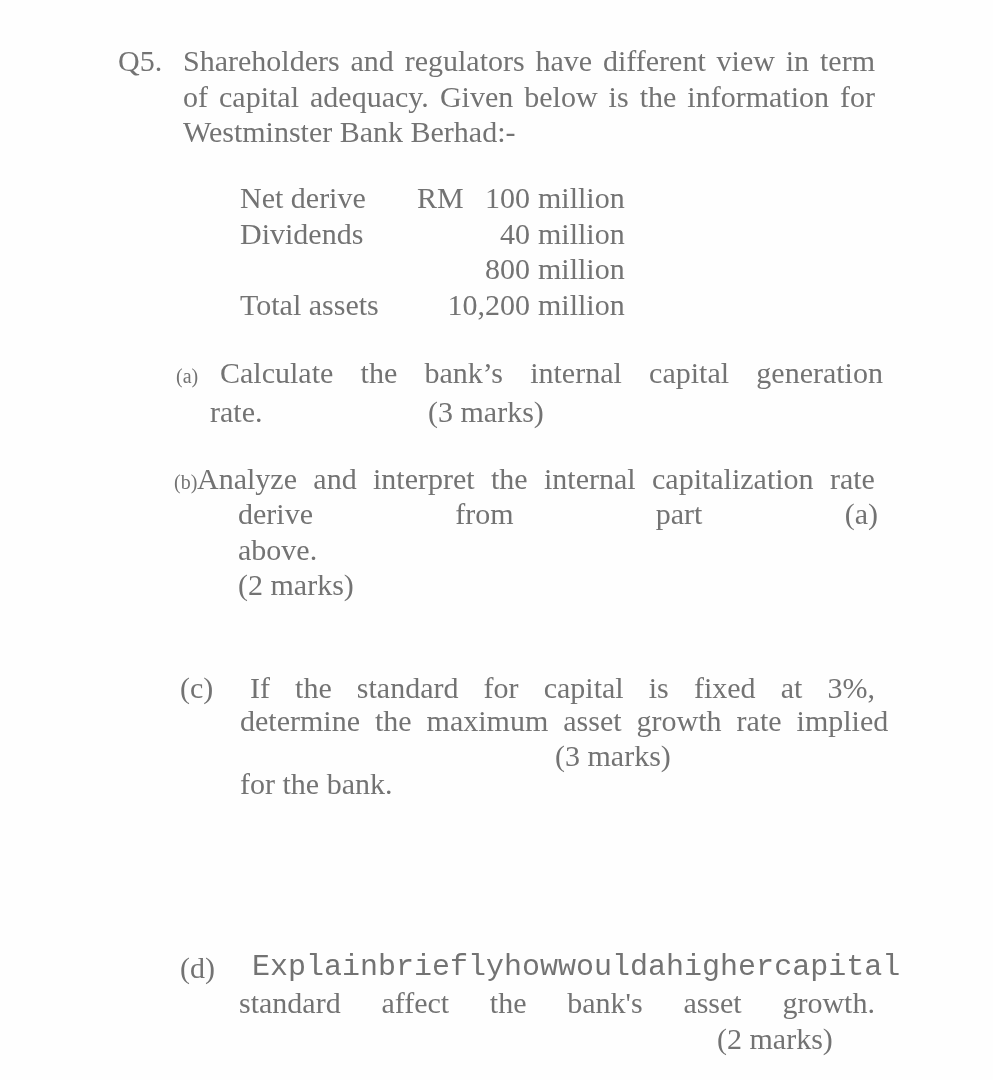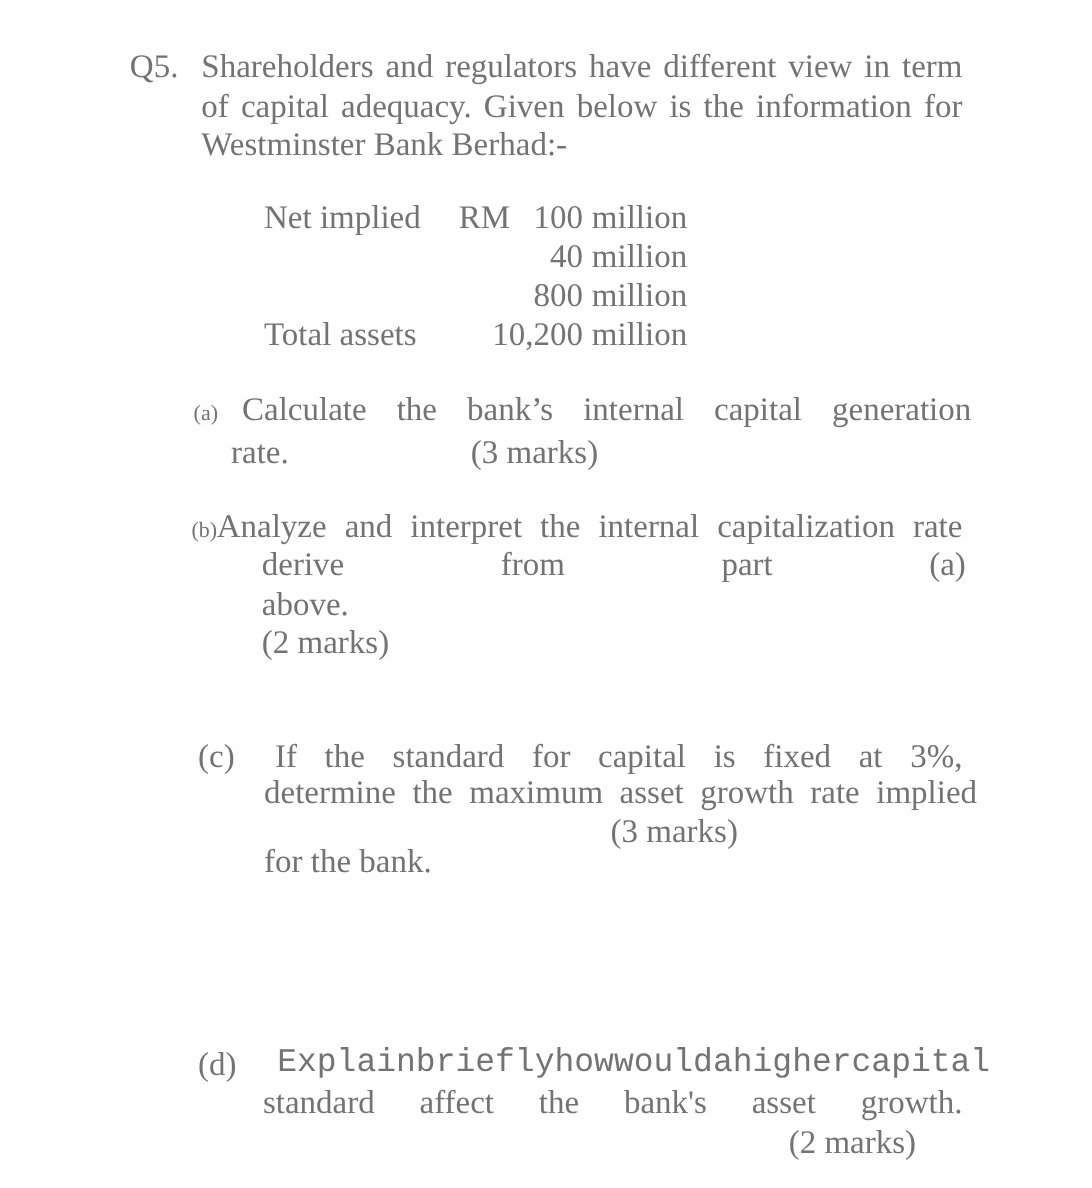--- a/index.html
+++ b/index.html
@@ -41,26 +41,27 @@
 
   <div class="abs" style="left:118px;top:43px;">Q5.</div>
   <div class="abs" style="left:183px;top:43px;width:692px;">
     <div class="jline"><span>Shareholders</span><span>and</span><span>regulators</span><span>have</span><span>different</span><span>view</span><span>in</span><span>term</span></div>
     <div class="jline"><span>of</span><span>capital</span><span>adequacy.</span><span>Given</span><span>below</span><span>is</span><span>the</span><span>information</span><span>for</span></div>
     <div>Westminster Bank Berhad:-</div>
   </div>
 
   <div class="fin">
     <div class="fin-row">
-      <span class="fin-label">Net implied</span>
+      <span class="fin-label">Net derive</span>
       <span class="fin-cur">RM</span>
       <span class="fin-amt">100</span>
       <span class="fin-unit">million</span>
     </div>
     <div class="fin-row">
+      <span class="fin-label">Dividends</span>
       <span class="fin-amt">40</span>
       <span class="fin-unit">million</span>
     </div>
     <div class="fin-row">
       <span class="fin-amt">800</span>
       <span class="fin-unit">million</span>
     </div>
     <div class="fin-row">
       <span class="fin-label">Total assets</span>
       <span class="fin-amt">10,200</span>

